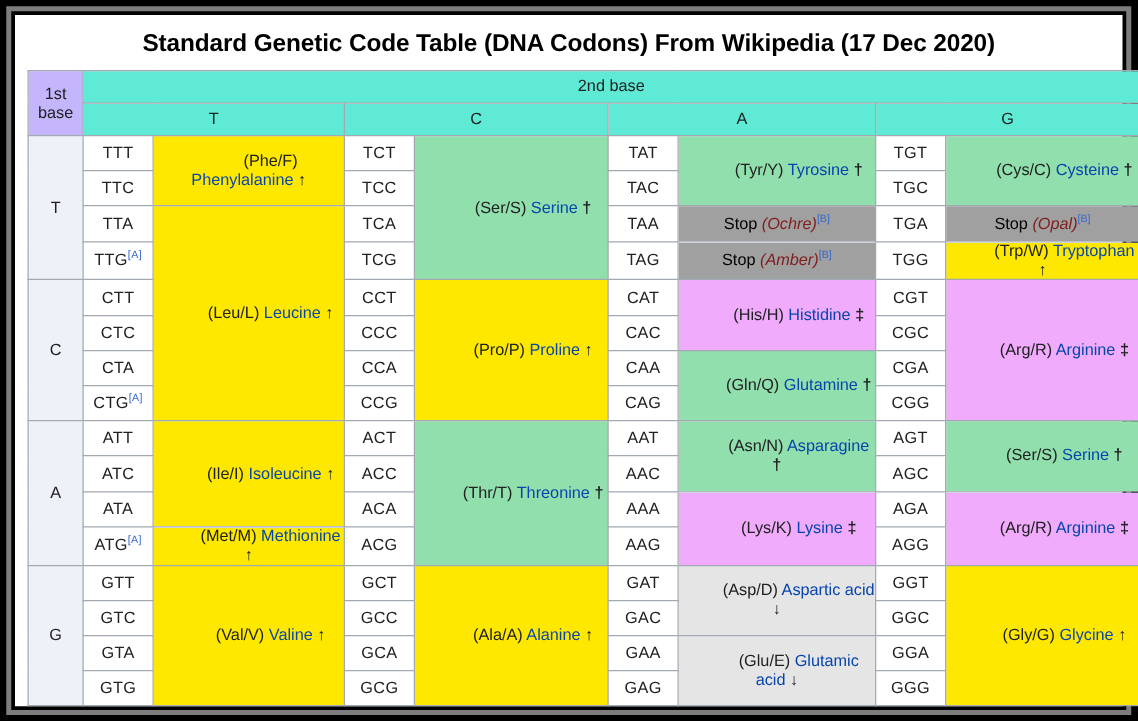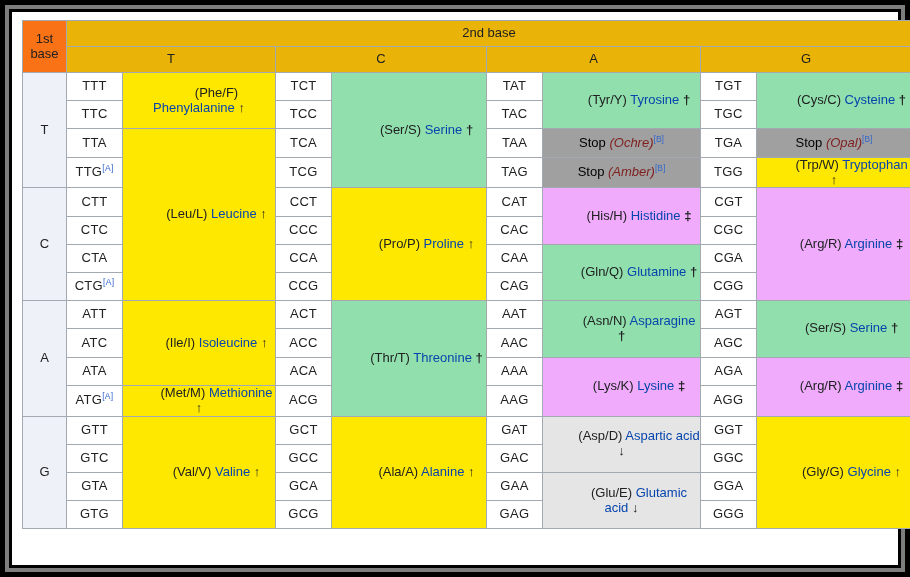--- a/index.html
+++ b/index.html
@@ -66,27 +66,27 @@
     font-weight: normal;
     color: #202122;
     text-align: center;
     vertical-align: middle;
     line-height: 1.15;
     overflow: hidden;
   }
 
   
   .hdr {
-    background: #eab308;
+    background: #5eead4;
     font-weight: bold;
     font-size: 13px;
     color: #000;
   }
   .hdr-side {
-    background: #f97316;
+    background: #c4b5fd;
     font-weight: bold;
     font-size: 13px;
     color: #000;
     width: 44px;
   }
   .hdr-2nd { height: 25px; }
   .hdr-base { height: 25px; }
 
   
   .base1 {
@@ -150,20 +150,21 @@
   col.col-aaG  { width: 155px; }
 </style>
 </head>
 <body>
 
 <div id="frame-outer">
 <div id="frame-gray">
 <div id="frame-black2">
 <div id="frame-white">
 
+  <div id="page-title">Standard Genetic Code Table (DNA Codons) From Wikipedia (17 Dec 2020)</div>
 
   <table class="codon-table">
     <colgroup>
       <col class="col-b1">
               <col class="col-cod">
               <col class="col-aaT">
       <col class="col-cod">
               <col class="col-aaC">
       <col class="col-cod">
               <col class="col-aaA">

